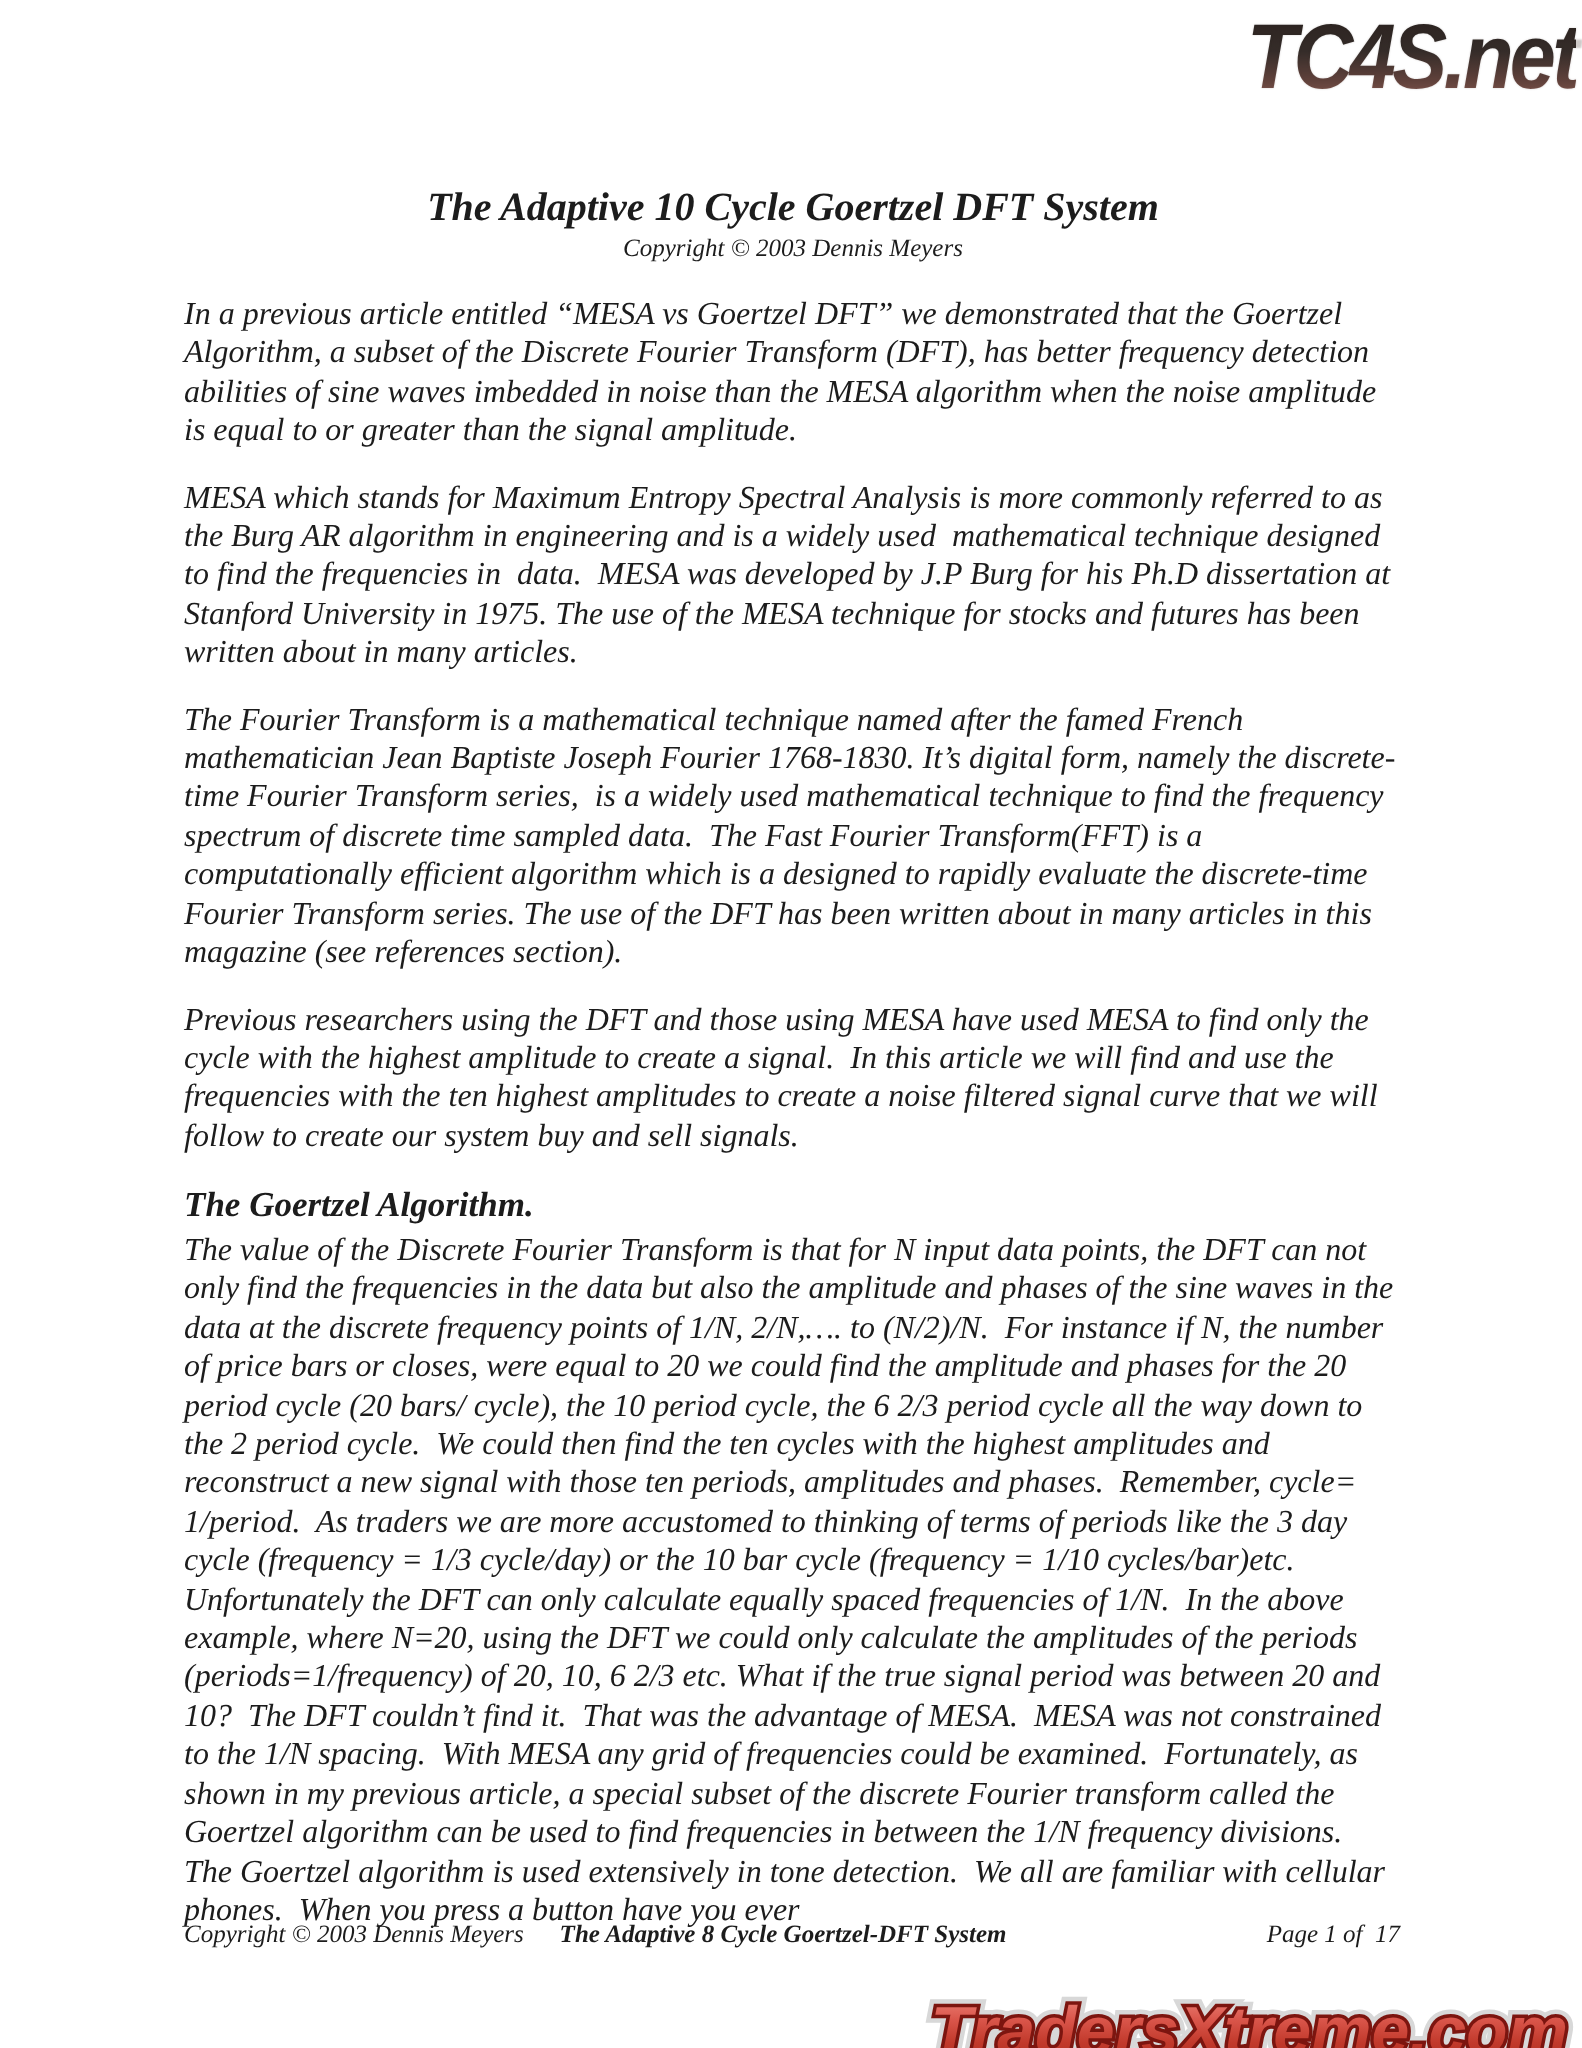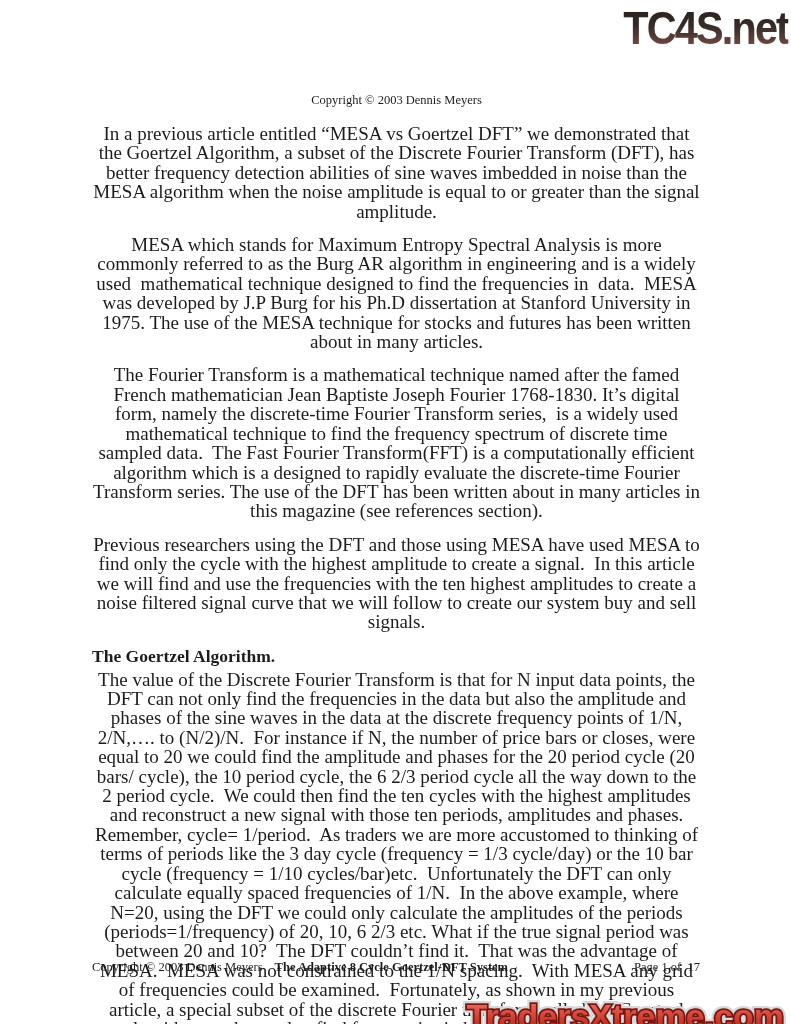--- a/index.html
+++ b/index.html
@@ -1,40 +1,40 @@
 <!DOCTYPE html>
 <html><head>
 <meta charset="utf-8">
 <style>
   html,body { margin:0; padding:0; }
   body {
     width:791px; height:1024px; background:#ffffff;
     font-family:"Liberation Serif", serif;
     position:relative; overflow:hidden;
   }
-  .page { position:absolute; inset:0; background:#ffffff; }
+  .page { position:absolute; inset:0; background:#ffffff;font-style:italic; }
 
   
   .tc4s {
     position:absolute; top:5px; right:3px;
     font-family:"Liberation Sans", sans-serif;
     font-weight:bold; font-size:45px; line-height:1;
     letter-spacing:-2px;
     transform:scale(.92,1.02); transform-origin:100% 0;
     background:linear-gradient(180deg,#27221f 10%,#332e2b 45%,#6e4b44 78%,#95645b 96%);
     -webkit-background-clip:text; background-clip:text;
     -webkit-text-fill-color:transparent; color:#332e2b;
     text-shadow:0 0 1px rgba(60,40,35,.25);
   }
 
   
   .content { position:absolute; left:92px; top:92px; width:609px; color:#1c1c1c; }
   .title { margin:0; font-size:20px; font-weight:bold; text-align:center; line-height:1.2; }
   .subtitle { margin:1px 0 0; font-size:12.5px; text-align:center; }
-  .body-para { margin:14px 0 0; font-size:19px; line-height:19.4px; white-space:pre-wrap;text-align:center; }
+  .body-para { margin:14px 0 0; font-size:16px; line-height:19.4px; white-space:pre-wrap; }
   .first-para { margin-top:16px; }
   .p4wrap { position:relative; margin-top:14px; }
   .p4wrap .body-para { margin:0; }
   .section-head { margin:14px 0 0; font-size:17.5px; font-weight:bold; line-height:1.25; }
   .section-para { margin:2px 0 0; }
 
   
   .watermark { position:absolute; left:159px; top:-7px; width:294px; height:47px; }
   .wm-layer {
     position:absolute; left:0; top:0; width:100%; text-align:center;
@@ -79,20 +79,21 @@
   }
 </style>
 </head>
 <body>
 
 <div class="page">
 
   <div class="tc4s">TC4S.net</div>
 
   <div class="content">
+    <h1 class="title">The Adaptive 10 Cycle Goertzel DFT System</h1>
     <div class="subtitle">Copyright © 2003 Dennis Meyers</div>
 
     <p class="body-para first-para">In a previous article entitled “MESA vs Goertzel DFT” we demonstrated that the Goertzel Algorithm, a subset of the Discrete Fourier Transform (DFT), has better frequency detection abilities of sine waves imbedded in noise than the MESA algorithm when the noise amplitude is equal to or greater than the signal amplitude.</p>
 
     <p class="body-para">MESA which stands for Maximum Entropy Spectral Analysis is more commonly referred to as the Burg AR algorithm in engineering and is a widely used  mathematical technique designed to find the frequencies in  data.  MESA was developed by J.P Burg for his Ph.D dissertation at Stanford University in 1975. The use of the MESA technique for stocks and futures has been written about in many articles.</p>
 
     <p class="body-para">The Fourier Transform is a mathematical technique named after the famed French mathematician Jean Baptiste Joseph Fourier 1768-1830. It’s digital form, namely the discrete-time Fourier Transform series,  is a widely used mathematical technique to find the frequency spectrum of discrete time sampled data.  The Fast Fourier Transform(FFT) is a computationally efficient algorithm which is a designed to rapidly evaluate the discrete-time Fourier Transform series. The use of the DFT has been written about in many articles in this magazine (see references section).</p>
 
     <div class="p4wrap">
       <p class="body-para">Previous researchers using the DFT and those using MESA have used MESA to find only the cycle with the highest amplitude to create a signal.  In this article we will find and use the frequencies with the ten highest amplitudes to create a noise filtered signal curve that we will follow to create our system buy and sell signals.</p>

